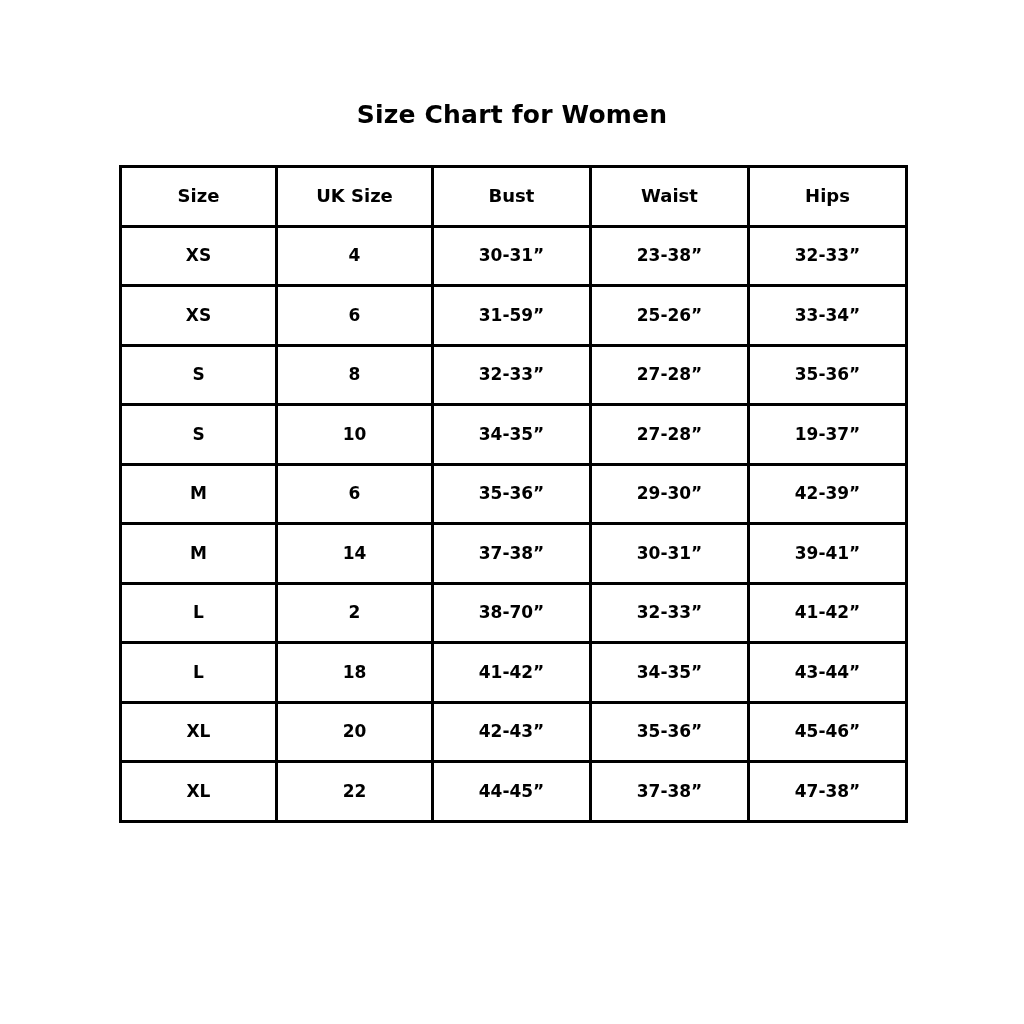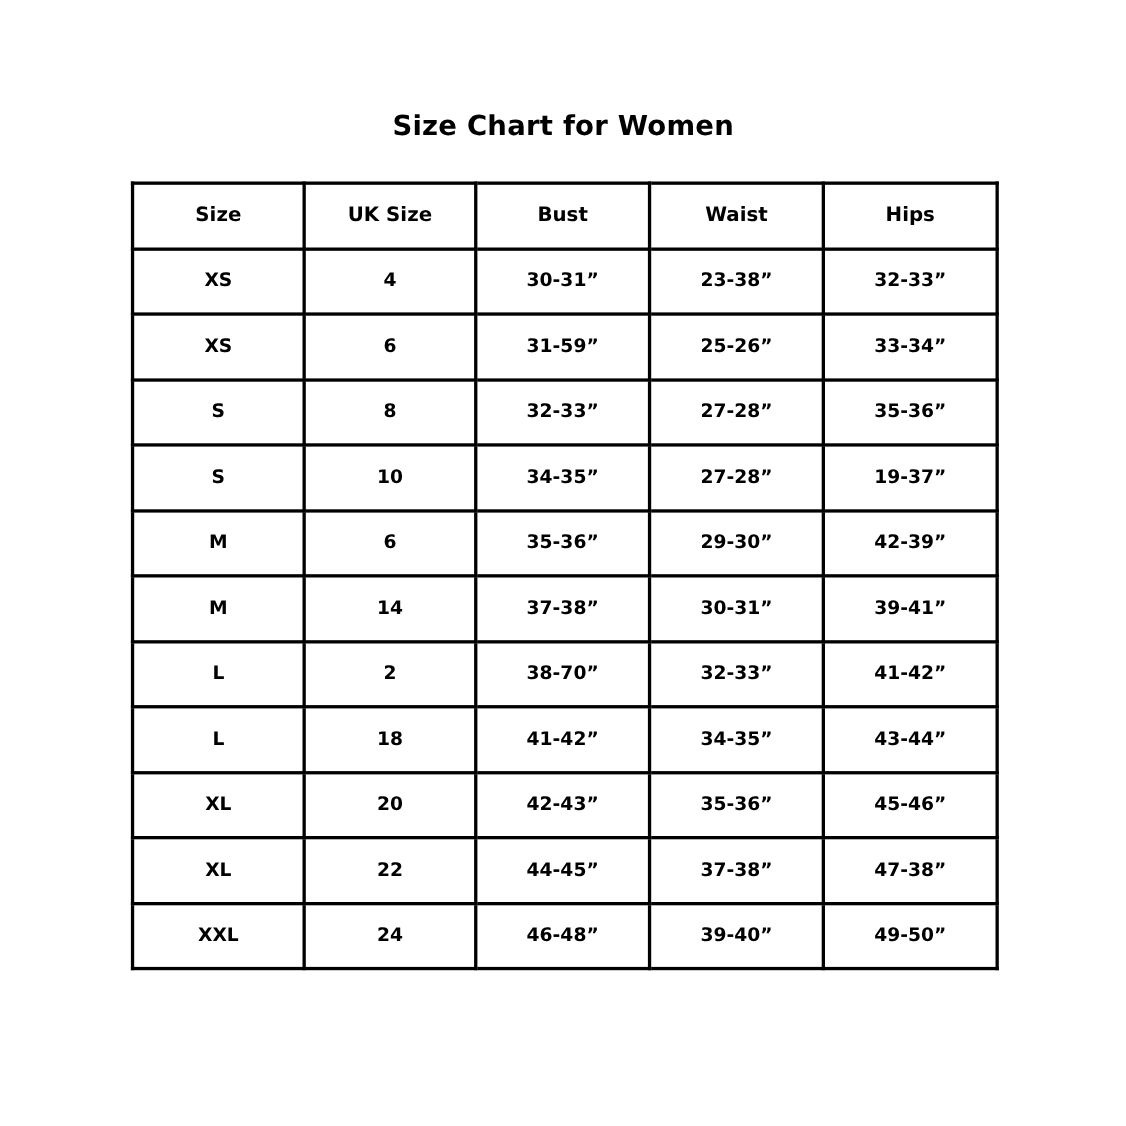--- a/index.html
+++ b/index.html
@@ -150,24 +150,17 @@
           <td>35-36”</td>
           <td>45-46”</td>
         </tr>
         <tr>
           <td>XL</td>
           <td>22</td>
           <td>44-45”</td>
           <td>37-38”</td>
           <td>47-38”</td>
         </tr>
-        <tr>
-          <td>XXL</td>
-          <td>24</td>
-          <td>46-48”</td>
-          <td>39-40”</td>
-          <td>49-50”</td>
-        </tr>
       </tbody>
     </table>
   </div>
 
 </div>
 
 </body></html>

